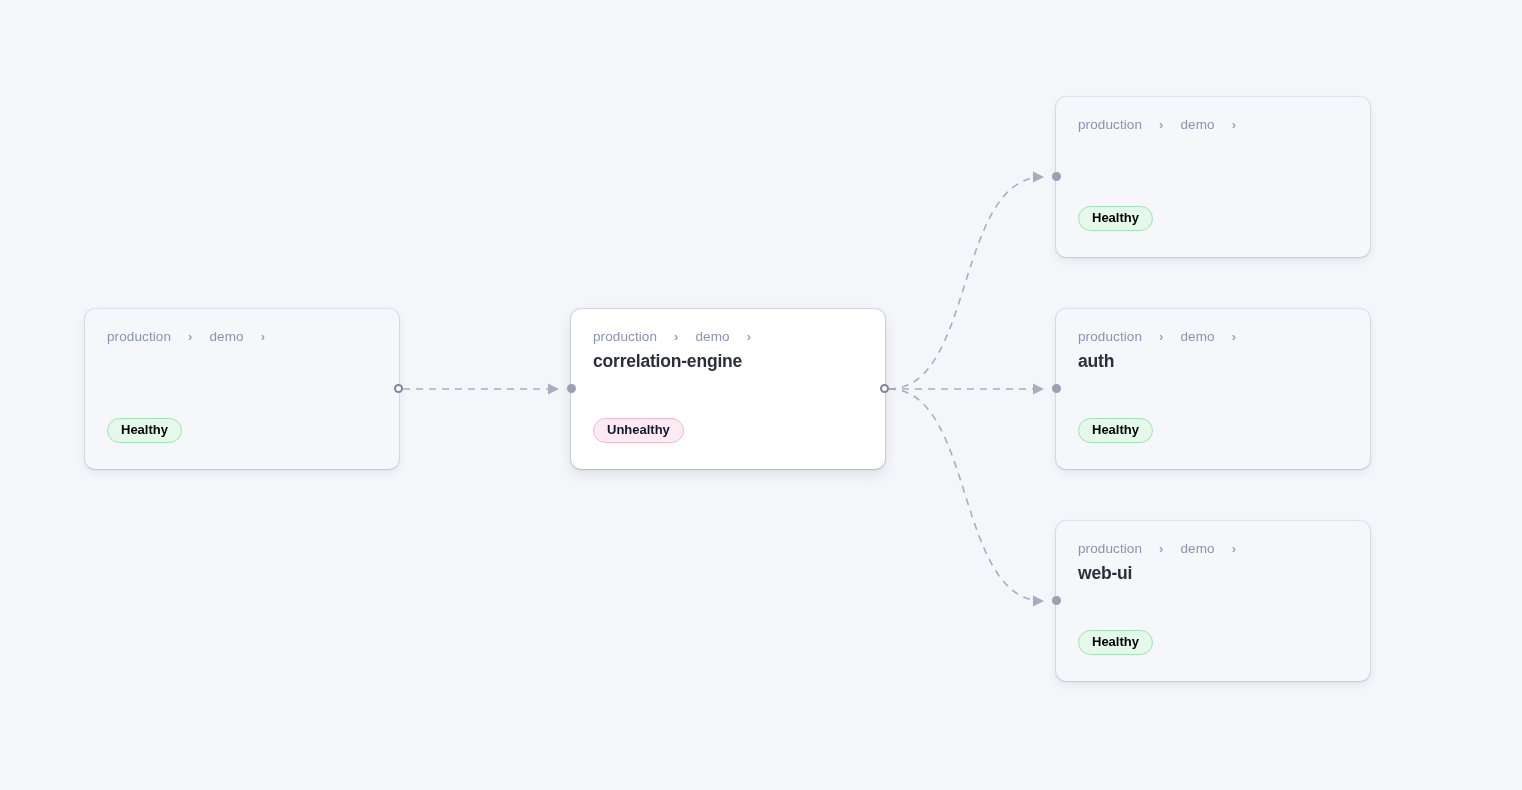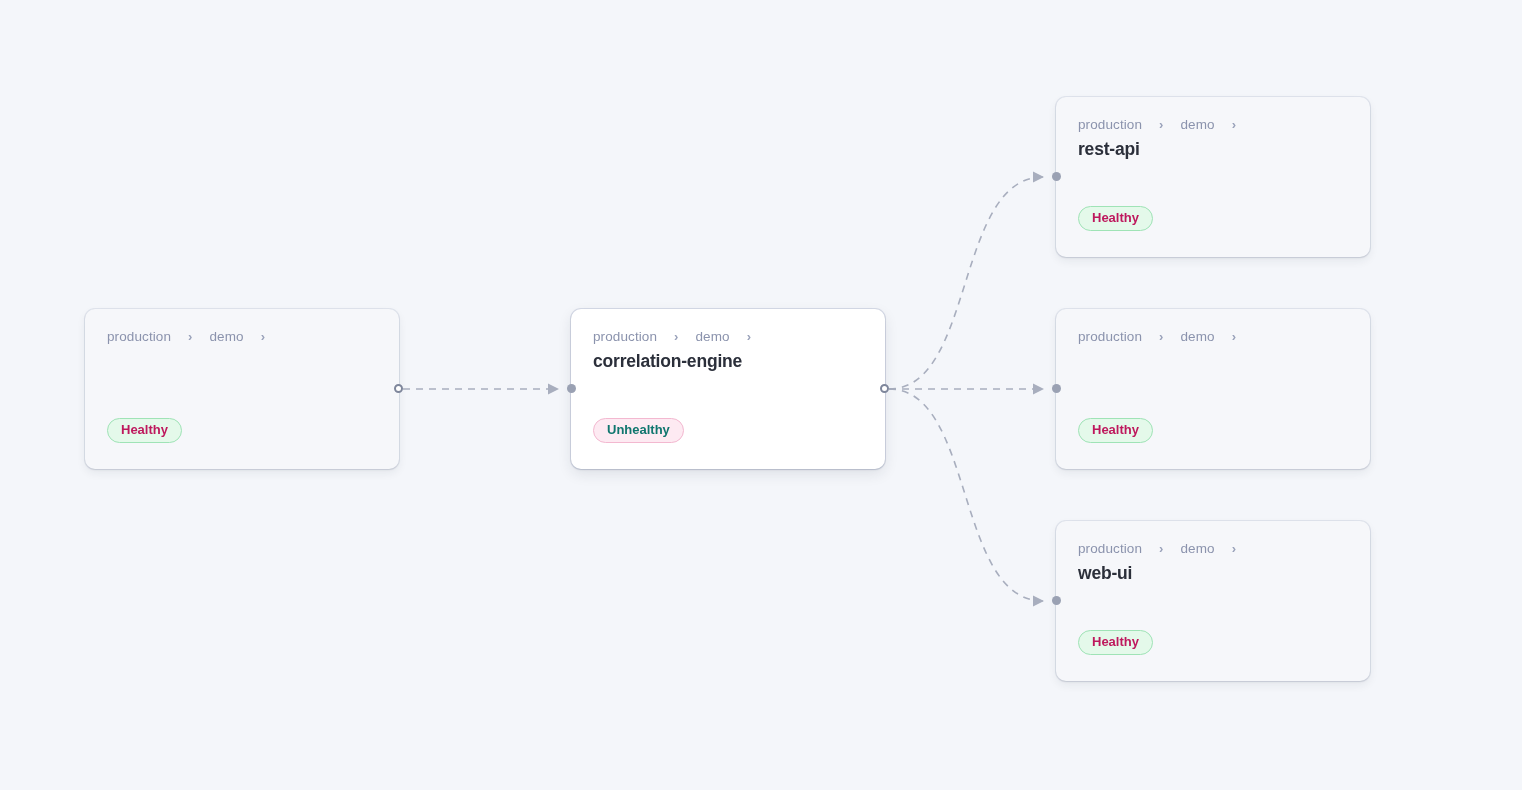--- a/index.html
+++ b/index.html
@@ -87,27 +87,27 @@
     font-size: 13px;
     font-weight: bold;
     line-height: 14px;
     padding: 4px 13px 5px 13px;
     border-radius: 999px;
     white-space: nowrap;
   }
   .badge.healthy {
     background: #e4f9ea;
     border: 1px solid #9fe3b6;
-    color: #be185d;
+    color: #000000;
     margin-top: 12px;
   }
   .badge.unhealthy {
     background: #fdeaf2;
     border: 1px solid #f3b8d0;
-    color: #0f766e;
+    color: #0f172a;
   }
   
   .handle {
     position: absolute;
     z-index: 5;
   }
   .handle-source {
     width: 9px;
     height: 9px;
     border-radius: 50%;
@@ -172,34 +172,34 @@
   <div class="handle handle-target" style="left:567px; top:384px;"></div>
   <div class="handle handle-source" style="left:880px; top:384px;"></div>
 
   <div class="node" style="left:1056px; top:97px;">
     <div class="breadcrumb">
       <span class="crumb">production</span>
       <span class="chev">›</span>
       <span class="crumb">demo</span>
       <span class="chev">›</span>
     </div>
-    <div class="node-title">rest-api</div>
     <div class="badge-row">
       <span class="badge healthy">Healthy</span>
     </div>
   </div>
   <div class="handle handle-target" style="left:1052px; top:172px;"></div>
 
   <div class="node" style="left:1056px; top:309px;">
     <div class="breadcrumb">
       <span class="crumb">production</span>
       <span class="chev">›</span>
       <span class="crumb">demo</span>
       <span class="chev">›</span>
     </div>
+    <div class="node-title">auth</div>
     <div class="badge-row">
       <span class="badge healthy">Healthy</span>
     </div>
   </div>
   <div class="handle handle-target" style="left:1052px; top:384px;"></div>
 
   <div class="node" style="left:1056px; top:521px;">
     <div class="breadcrumb">
       <span class="crumb">production</span>
       <span class="chev">›</span>

